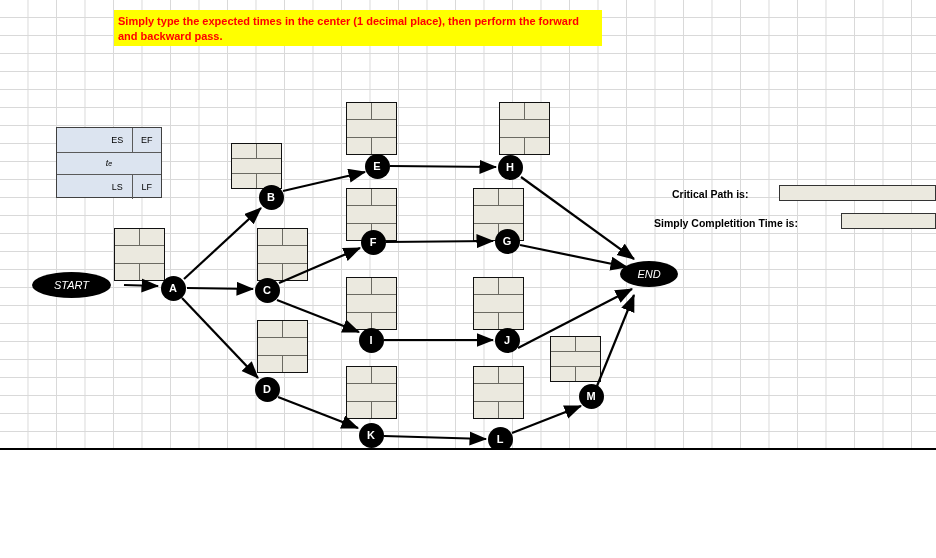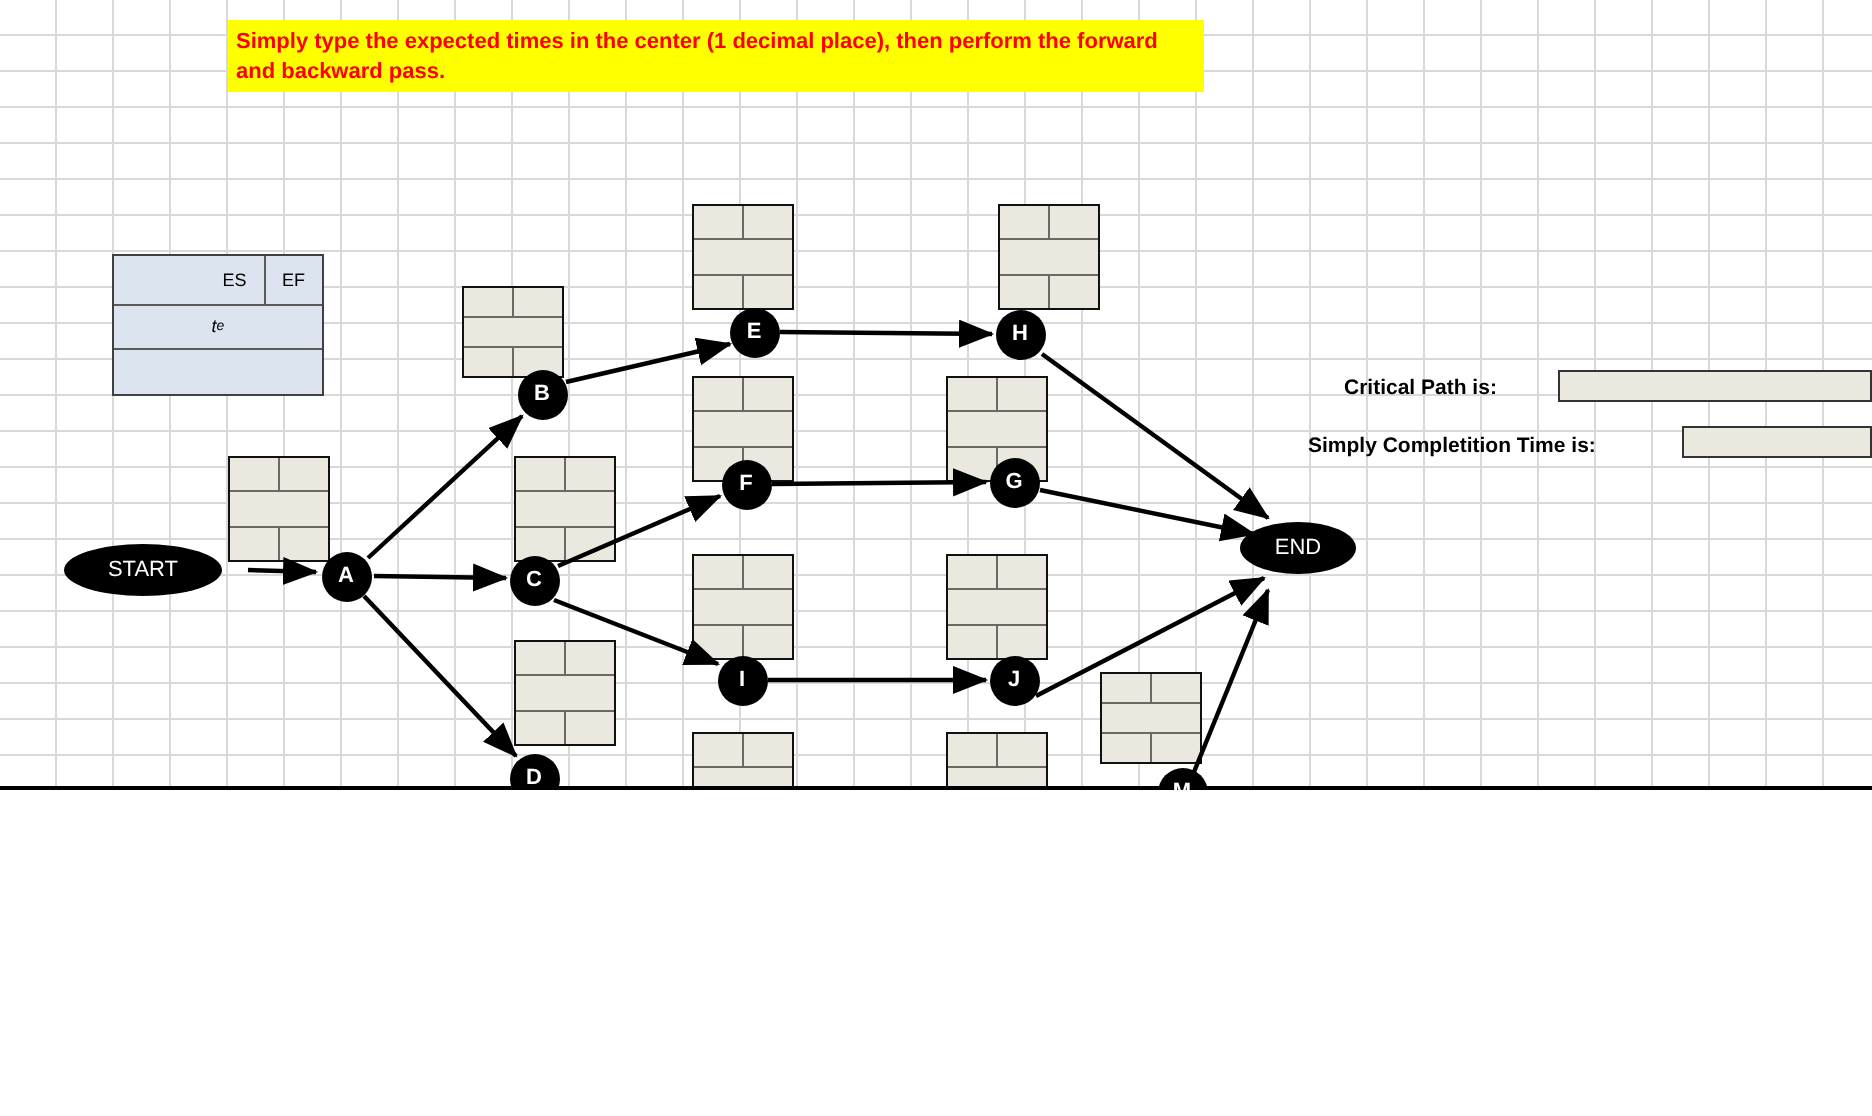--- a/index.html
+++ b/index.html
@@ -7,21 +7,21 @@
     margin: 0;
     padding: 0;
     background: #ffffff;
   }
   body {
     font-family: "Liberation Sans", sans-serif;
   }
   #canvas {
     position: relative;
     width: 936px;
-    height: 395px;
+    height: 450px;
     overflow: hidden;
     background-color: #ffffff;
     background-image:
       linear-gradient(to right, #d9d9d9 1px, transparent 1px),
       linear-gradient(to bottom, #d9d9d9 1px, transparent 1px);
     background-size: 28.5px 18px;
     background-position: -1px -1px;
   }
   #grid-bottom-edge {
     position: absolute;
@@ -138,20 +138,21 @@
   .terminal-node {
     position: absolute;
     border-radius: 50%;
     background: #000000;
     color: #ffffff;
     font-size: 11px;
     display: flex;
     align-items: center;
     justify-content: center;
     z-index: 4;
+    font-style: italic;
   }
   #node-start { left: 32px; top: 272px; width: 79px; height: 26px; }
   #node-end   { left: 620px; top: 261px; width: 58px; height: 26px; }
 
   
   .answer-label {
     position: absolute;
     font-size: 10.5px;
     font-weight: bold;
     color: #000;
@@ -188,20 +189,24 @@
   <div id="legend-key">
     <div class="lk-row r1">
       <div class="lk-cell left">ES</div>
       <div class="lk-cell">EF</div>
     </div>
     <div class="lk-row mid">
       <div class="lk-cell full">
           <span>t</span>
           <sub>e</sub>
         </div>
+    </div>
+    <div class="lk-row r3">
+      <div class="lk-cell left">LS</div>
+      <div class="lk-cell">LF</div>
     </div>
   </div>
 
   <svg id="edges" viewBox="0 0 936 558" xmlns="http://www.w3.org/2000/svg">
     <defs>
       <marker id="arrow" markerWidth="9" markerHeight="9" refX="7.5" refY="3.2" orient="auto" markerUnits="strokeWidth">
         <path d="M0,0 L8,3.2 L0,6.4 z" fill="#000000"></path>
       </marker>
     </defs>
     <g stroke="#000000" stroke-width="2.2" fill="none" marker-end="url(#arrow)">

